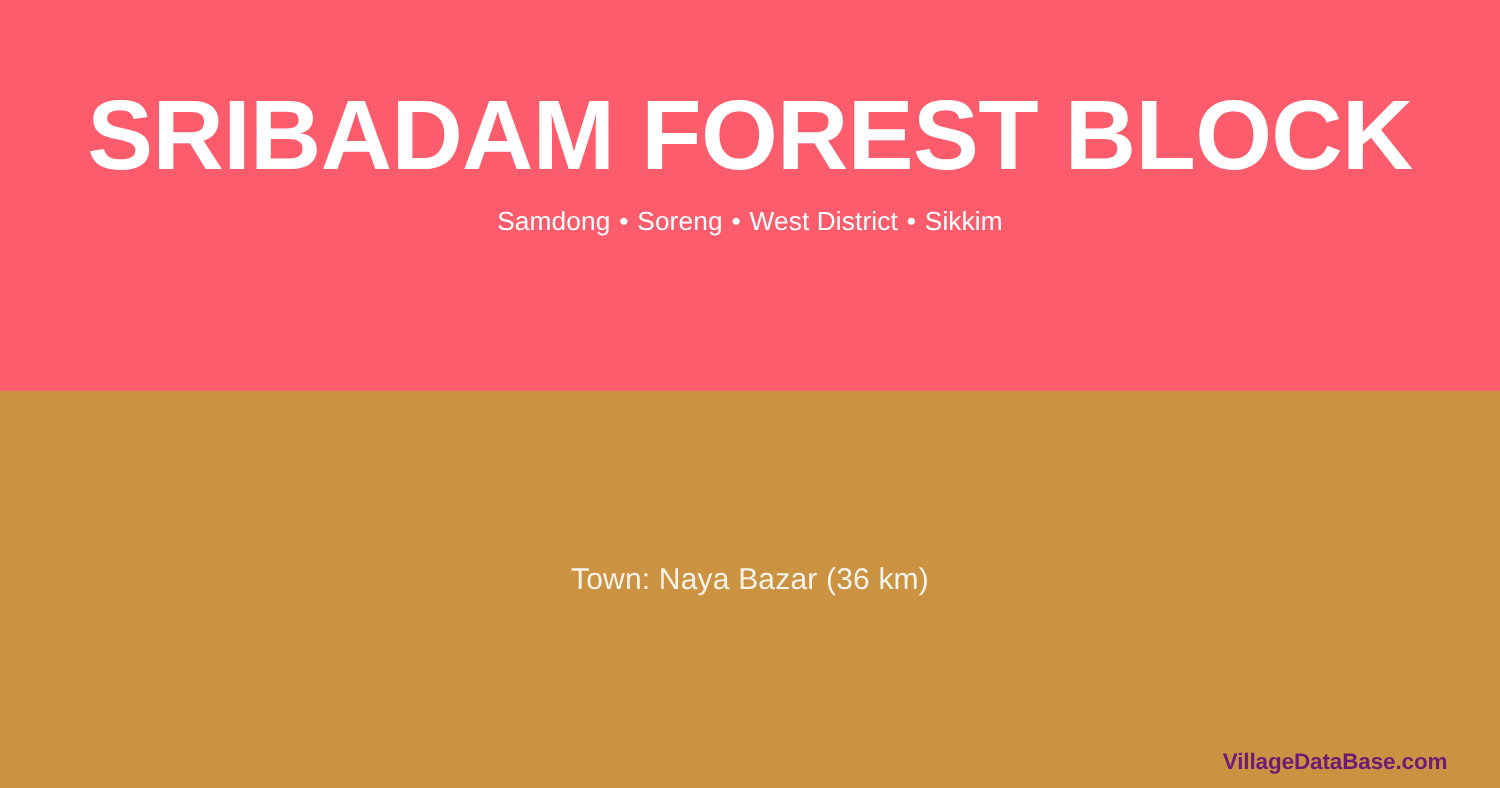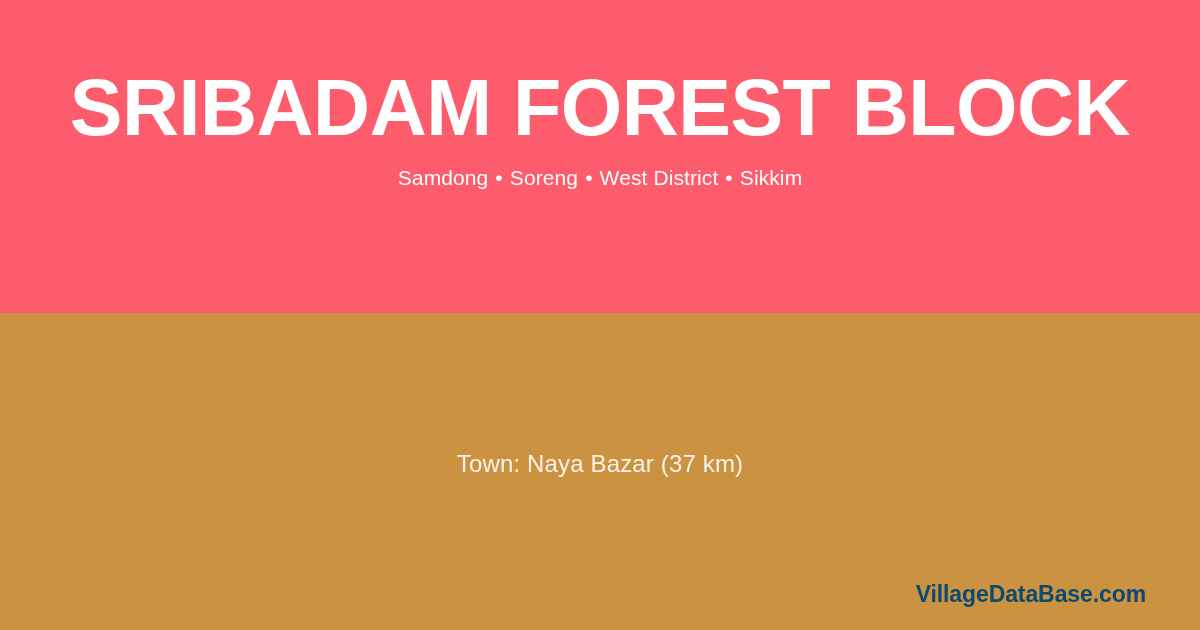--- a/index.html
+++ b/index.html
@@ -89,24 +89,24 @@
     text-align: center;
     white-space: nowrap;
     transform: translateY(-8px);
   }
 
   
   #watermark {
     position: absolute;
     right: 42px;
     bottom: 12px;
-    margin: 12px;
-    color: #0c4a6e;
+    margin: 0;
+    color: #701a75;
     font-family: "Liberation Sans", sans-serif;
-    font-size: 23px;
+    font-size: 18px;
     font-weight: 700;
     letter-spacing: -0.1px;
     line-height: 1;
     white-space: nowrap;
     user-select: none;
   }
 </style>
 </head>
 <body>
 
@@ -117,19 +117,19 @@
     <h1 id="page-title">SRIBADAM FOREST BLOCK</h1>
 
     <p id="breadcrumb">
       <span>Samdong</span><span class="crumb-sep">•</span><span>Soreng</span><span class="crumb-sep">•</span><span>West District</span><span class="crumb-sep">•</span><span>Sikkim</span>
     </p>
 
   </div>
 
   <div id="body-band">
 
-    <p id="nearest-town">Town: Naya Bazar (37 km)</p>
+    <p id="nearest-town">Town: Naya Bazar (36 km)</p>
 
     <p id="watermark">VillageDataBase.com</p>
 
   </div>
 
 </div>
 
 </body></html>

